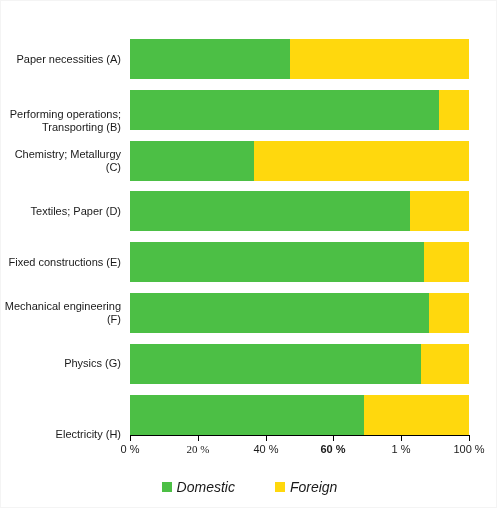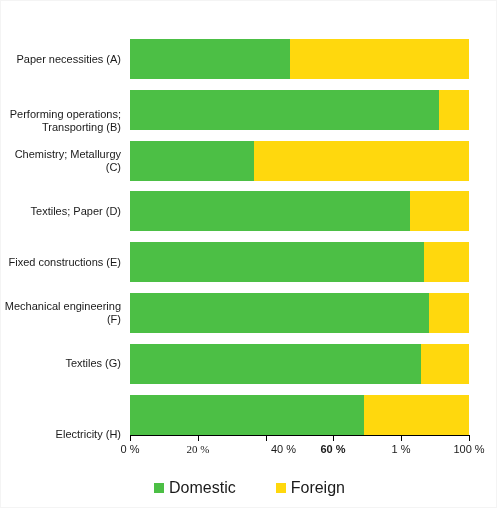--- a/index.html
+++ b/index.html
@@ -108,22 +108,23 @@
     display: flex;
     align-items: center;
     gap: 5px;
   }
   .legend-swatch {
     width: 10px;
     height: 10px;
     display: inline-block;
   }
   .legend-text {
-    font-size: 16px;
+    font-size: 14px;
     color: #1a1a1a;
+    font-style: italic;
   }
 </style>
 </head>
 <body>
 
 <div id="chart-root">
 
   <div id="plot-area">
       <div class="bar-row" style="top: 8px;">
         <div class="bar-track">
@@ -178,32 +179,32 @@
   <div id="y-axis-labels">
       <div class="cat-label" style="top: 51.5px;">Paper necessities (A)</div>
       <div class="cat-label" style="top: 107px;">Performing operations;
 Transporting (B)</div>
       <div class="cat-label" style="top: 146.6px;">Chemistry; Metallurgy
 (C)</div>
       <div class="cat-label" style="top: 203.9px;">Textiles; Paper (D)</div>
       <div class="cat-label" style="top: 254.7px;">Fixed constructions (E)</div>
       <div class="cat-label" style="top: 299px;">Mechanical engineering
 (F)</div>
-      <div class="cat-label" style="top: 356.3px;">Textiles (G)</div>
+      <div class="cat-label" style="top: 356.3px;">Physics (G)</div>
       <div class="cat-label" style="top: 407.1px; margin-top: 20px;">Electricity (H)</div>
     </div>
 
   <div id="x-axis-line"></div>
   <div id="x-axis-ticks">
       <div class="x-tick" style="left: 129px;"></div>
       <div class="x-tick-label" style="left: 129px;">0 %</div>
       <div class="x-tick" style="left: 197px;"></div>
       <div class="x-tick-label" style="left: 197px; font-family: Liberation Serif, serif;">20 %</div>
       <div class="x-tick" style="left: 265px;"></div>
-      <div class="x-tick-label" style="left: 265px; text-align: right;">40 %</div>
+      <div class="x-tick-label" style="left: 265px;">40 %</div>
       <div class="x-tick" style="left: 332px;"></div>
       <div class="x-tick-label" style="left: 332px; font-weight: bold;">60 %</div>
       <div class="x-tick" style="left: 400px;"></div>
       <div class="x-tick-label" style="left: 400px;">1 %</div>
       <div class="x-tick" style="left: 468px;"></div>
       <div class="x-tick-label" style="left: 468px;">100 %</div>
     </div>
 
   <div id="legend">
       <div class="legend-item">

